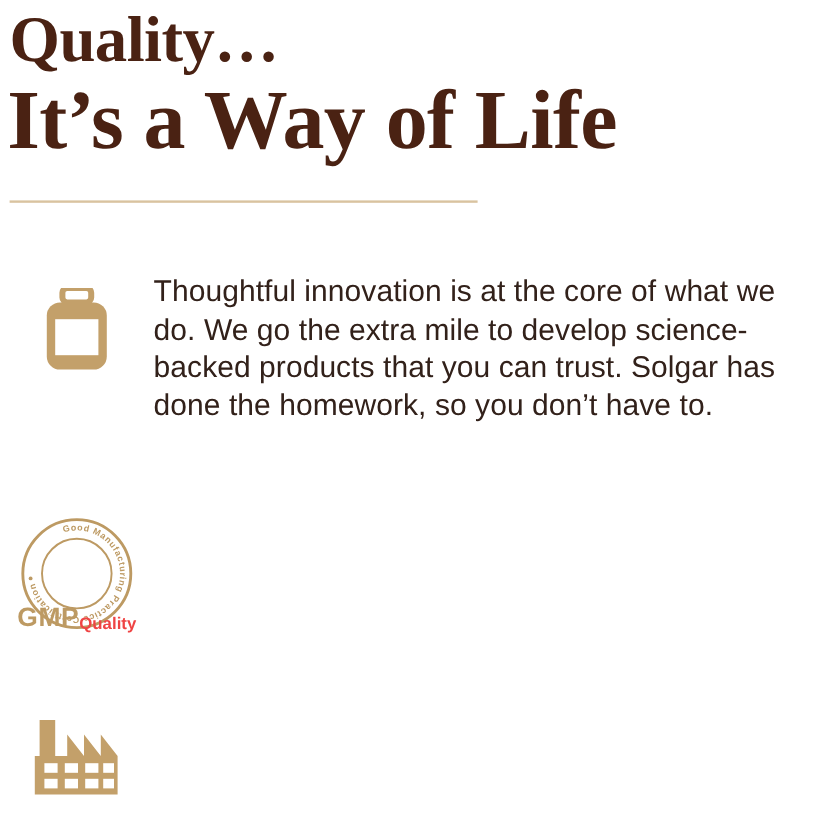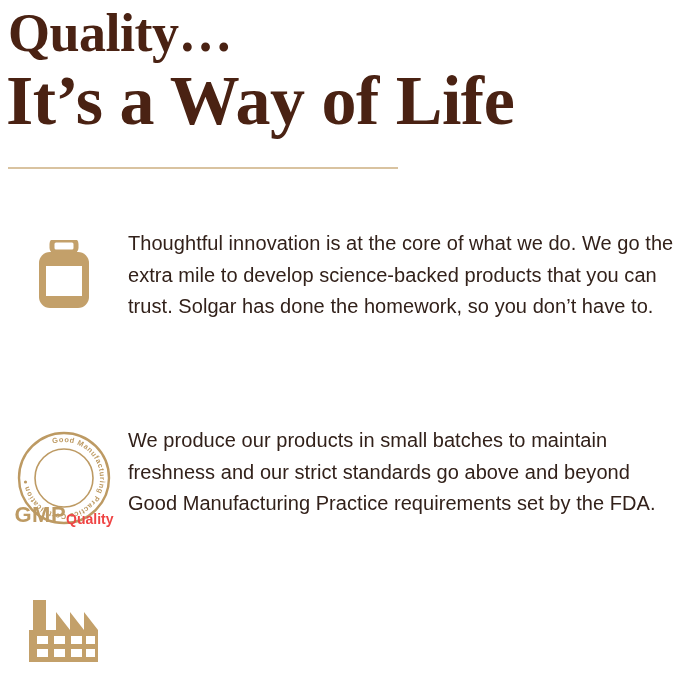--- a/index.html
+++ b/index.html
@@ -82,21 +82,21 @@
   .feature-2 .icon-cell { padding-top: 5px; }
   .feature-3 .icon-cell { padding-top: 0px; }
 
   .text-cell {
     flex: 1 1 auto;
     padding-right: 2px;
   }
   .feature-text {
     margin: 0;
     font-family: "Liberation Sans", sans-serif;
-    font-size: 20px;
+    font-size: 25px;
     line-height: 31.5px;
     color: #32211a;
     letter-spacing: 0.05px;
   }
 
   
   .gmp-seal {
     position: relative;
     width: 96px;
     height: 96px;
@@ -173,23 +173,20 @@
           <text font-family="Liberation Sans, sans-serif" font-size="7.4" font-weight="700" fill="#bd9a63" letter-spacing="0.6">
             <textPath href="#ringPath" startOffset="20%">Good Manufacturing Practice Certification</textPath>
           </text>
         </svg>
         <span class="gmp-center">
           <span class="gmp-main">GMP</span>
           <span class="gmp-sub">Quality</span>
         </span>
       </span>
     </div>
-    <div class="text-cell">
-      <p class="feature-text">We produce our products in small batches to maintain freshness and our strict standards go above and beyond Good Manufacturing Practice requirements set by the FDA.</p>
-    </div>
   </div>
 
   <div class="feature feature-3">
     <div class="icon-cell">
       <span>
         <svg width="76" height="66" viewBox="0 0 76 66" aria-hidden="true">
 
           <rect x="7" y="2" width="13" height="30" fill="#c3a06a"></rect>
 
           <path d="M 3,32 L 30,32 L 30,14 L 44,32 L 44,14 L 58,32 L 58,14 L 72,32

